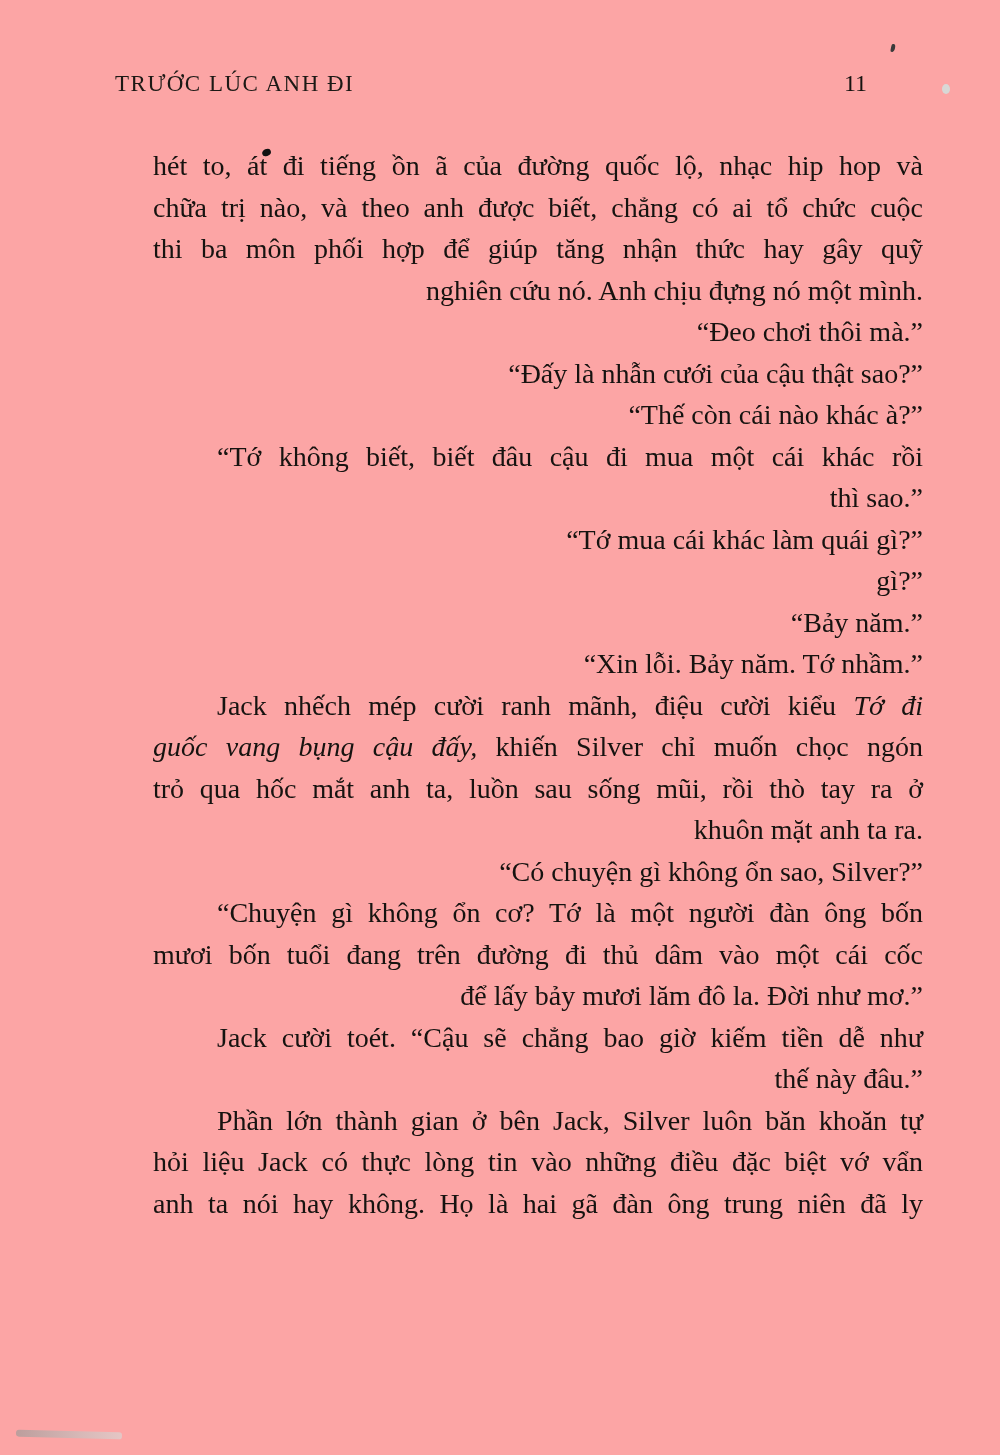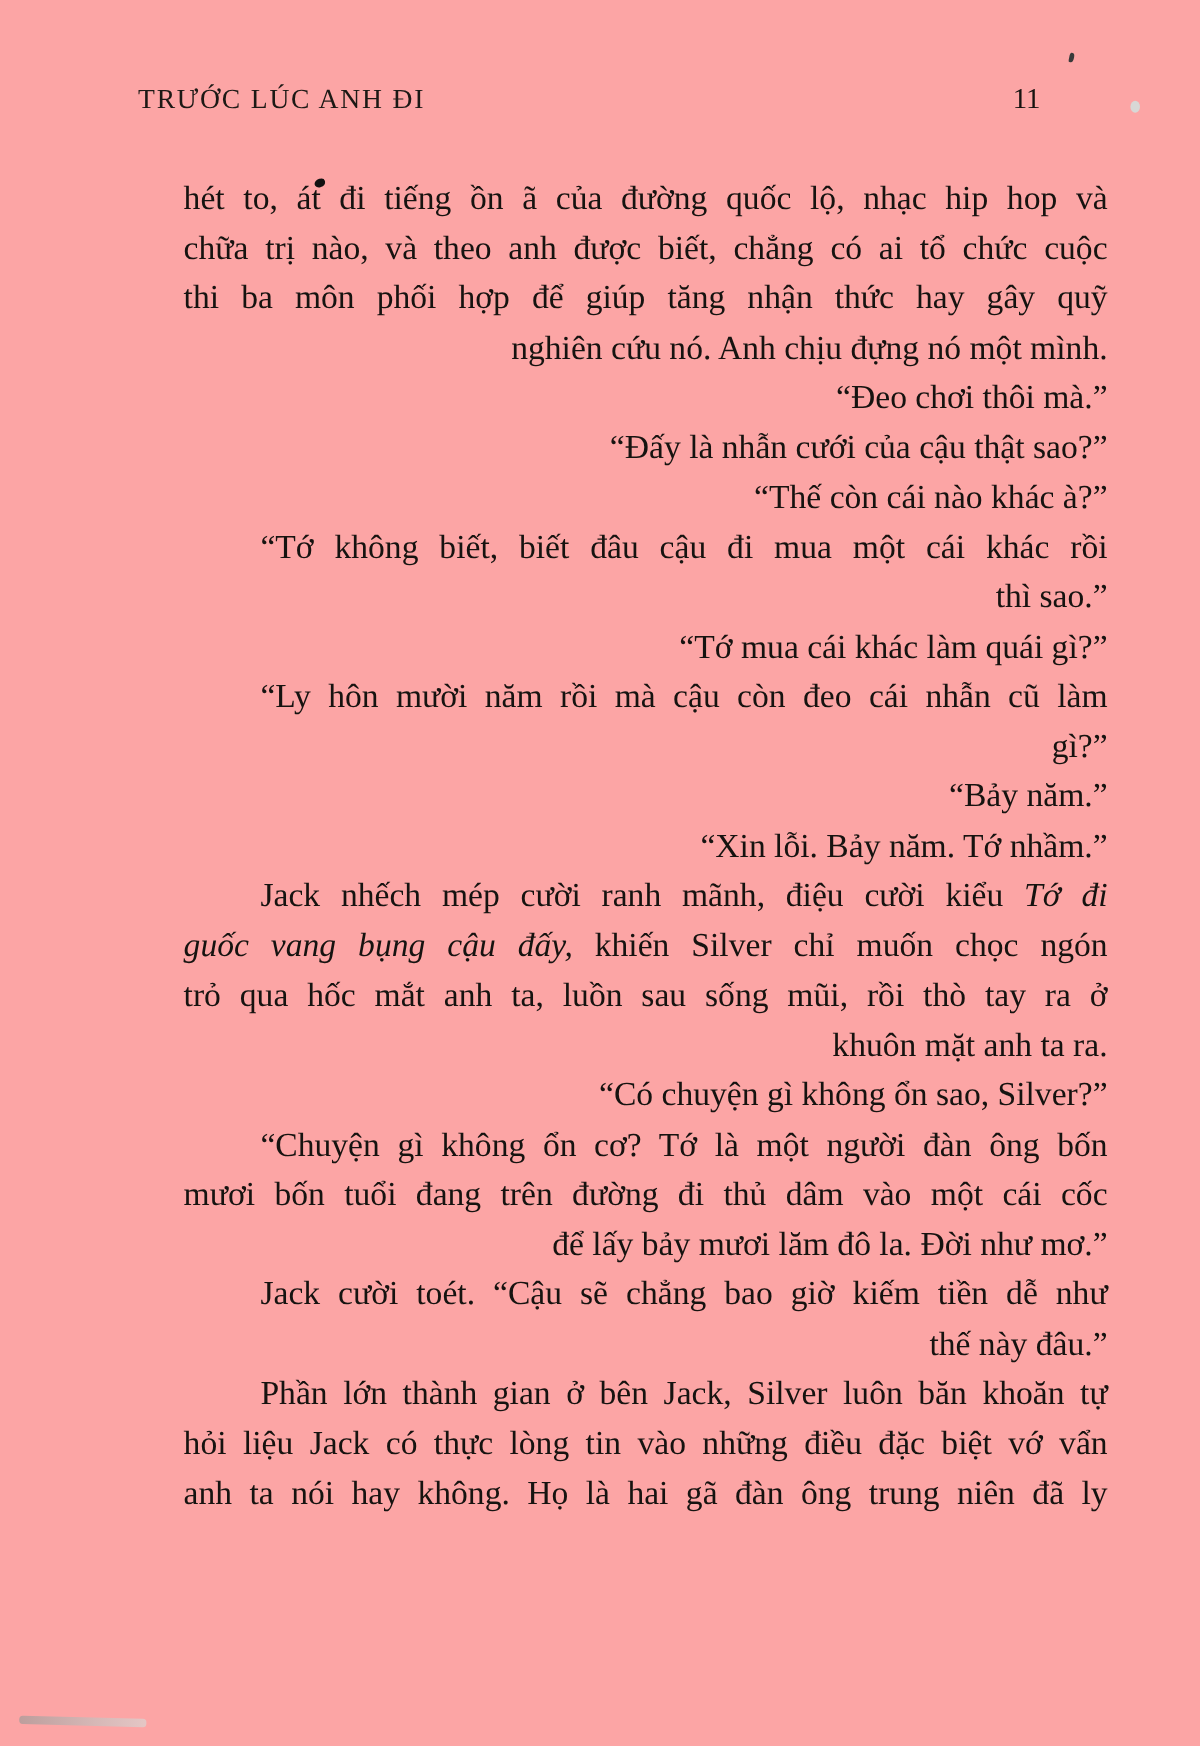--- a/index.html
+++ b/index.html
@@ -102,21 +102,20 @@
       <div class="line justify"><span>hét to, át đi tiếng ồn ã của đường quốc lộ, nhạc hip hop và</span></div>
       <div class="line justify"><span>chữa trị nào, và theo anh được biết, chẳng có ai tổ chức cuộc</span></div>
       <div class="line justify"><span>thi ba môn phối hợp để giúp tăng nhận thức hay gây quỹ</span></div>
       <div class="line"><span>nghiên cứu nó. Anh chịu đựng nó một mình.</span></div>
       <div class="line indent"><span>“Đeo chơi thôi mà.”</span></div>
       <div class="line indent"><span>“Đấy là nhẫn cưới của cậu thật sao?”</span></div>
       <div class="line indent"><span>“Thế còn cái nào khác à?”</span></div>
       <div class="line indent justify"><span>“Tớ không biết, biết đâu cậu đi mua một cái khác rồi</span></div>
       <div class="line"><span>thì sao.”</span></div>
       <div class="line indent"><span>“Tớ mua cái khác làm quái gì?”</span></div>
-      <div class="line indent justify"><span>“Ly hôn mười năm rồi mà cậu còn đeo cái nhẫn cũ làm</span></div>
       <div class="line"><span>gì?”</span></div>
       <div class="line indent"><span>“Bảy năm.”</span></div>
       <div class="line indent"><span>“Xin lỗi. Bảy năm. Tớ nhầm.”</span></div>
       <div class="line indent justify"><span>Jack nhếch mép cười ranh mãnh, điệu cười kiểu </span><span class="italic">Tớ đi</span></div>
       <div class="line justify"><span class="italic">guốc vang bụng cậu đấy,</span><span> khiến Silver chỉ muốn chọc ngón</span></div>
       <div class="line justify"><span>trỏ qua hốc mắt anh ta, luồn sau sống mũi, rồi thò tay ra ở</span></div>
       <div class="line"><span>khuôn mặt anh ta ra.</span></div>
       <div class="line indent"><span>“Có chuyện gì không ổn sao, Silver?”</span></div>
       <div class="line indent justify"><span>“Chuyện gì không ổn cơ? Tớ là một người đàn ông bốn</span></div>
       <div class="line justify"><span>mươi bốn tuổi đang trên đường đi thủ dâm vào một cái cốc</span></div>

